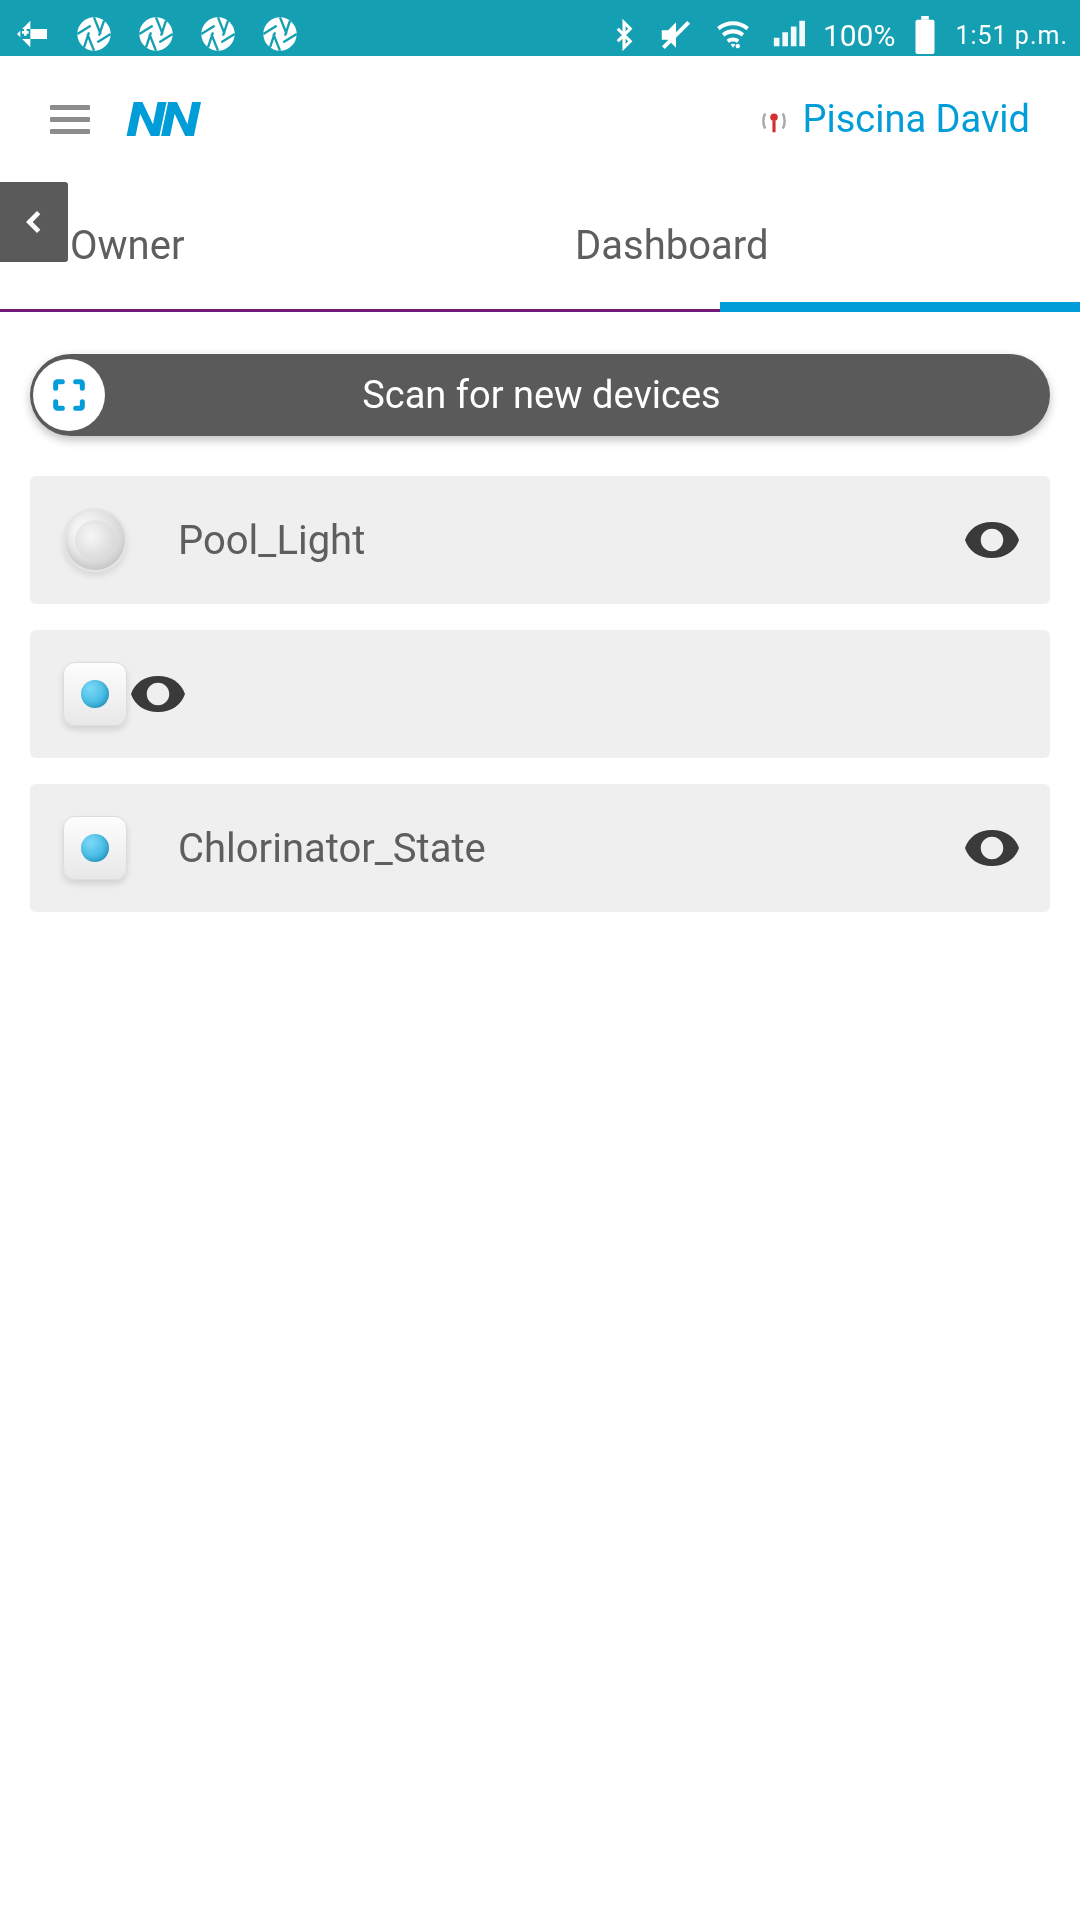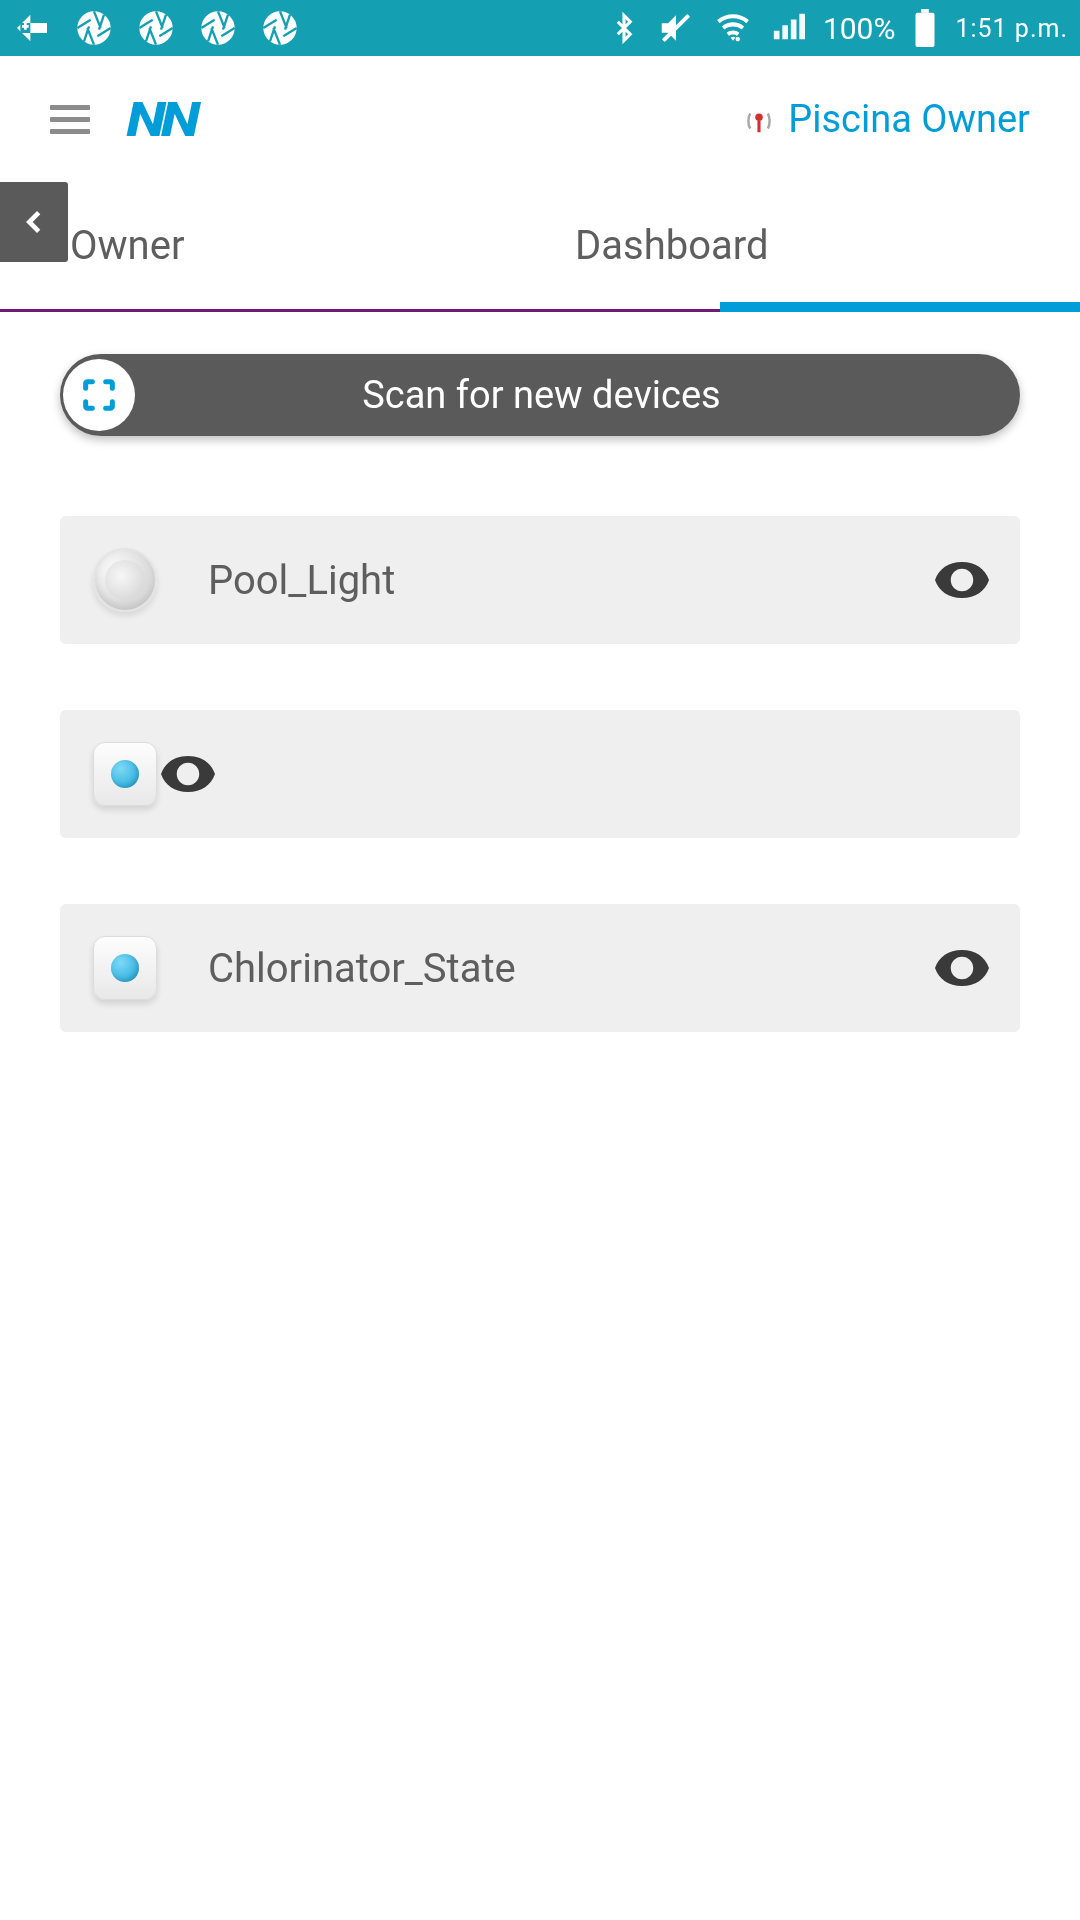--- a/index.html
+++ b/index.html
@@ -9,21 +9,21 @@
       width: 1080px;
       height: 1920px;
       overflow: hidden;
     }
     
     
     .status-bar {
       background: #149fb3;
       height: 56px;
       display: flex;
-      align-items: center;
+      align-items: flex-end;
       padding: 2px 12px;
       color: #fff;
     }
     .status-left { display: flex; align-items: center; gap: 22px; }
     .status-right { margin-left: auto; display: flex; align-items: center; gap: 18px; font-size: 32px; }
     .status-icon { display: inline-flex; align-items: center; justify-content: center; }
     .battery-text { font-size: 30px; }
     .time-text { font-size: 25px; letter-spacing: 1px; }
     
     
@@ -114,21 +114,21 @@
       position: absolute;
       bottom: -3px;
       height: 10px;
       background: #009dd9;
       right: 0;
       width: 33.333%;
     }
     
     
     .content {
-      padding: 42px 60px;
+      padding: 42px 30px;
     }
     
     
     .scan-btn {
       background: #5a5a5a;
       border-radius: 45px;
       height: 82px;
       display: flex;
       align-items: center;
       position: relative;
@@ -159,21 +159,20 @@
       flex-direction: column;
       gap: 26px;
     }
     .device-item {
       background: #efefef;
       border-radius: 6px;
       height: 128px;
       display: flex;
       align-items: center;
       padding: 0 30px 0 30px;
-      margin-top: 40px;
     }
     .device-icon {
       width: 70px;
       height: 70px;
       display: flex;
       align-items: center;
       justify-content: center;
     }
     .device-name {
       margin-left: 48px;
@@ -306,21 +305,21 @@
   </div>
   <div class="logo">NN</div>
   <div class="pool-name-wrap">
     <span class="signal-icon">
       <svg width="30" height="34" viewBox="0 0 24 24">
           <path d="M5 6c-2 3-2 9 0 12M19 6c2 3 2 9 0 12" stroke="#aaa" stroke-width="2" fill="none"></path>
           <circle cx="12" cy="9" r="3" fill="#d32f2f"></circle>
           <path d="M12 12v9" stroke="#d32f2f" stroke-width="2.5"></path>
         </svg>
     </span>
-    <span class="pool-name">Piscina Owner</span>
+    <span class="pool-name">Piscina David</span>
   </div>
 </div>
 
 <div class="tabs-wrap">
   <div class="back-btn">
     <svg width="28" height="40" viewBox="0 0 24 24" fill="none" stroke="#fff" stroke-width="4">
         <path d="M16 4l-8 8 8 8"></path>
       </svg>
   </div>
   <div class="tabs">

